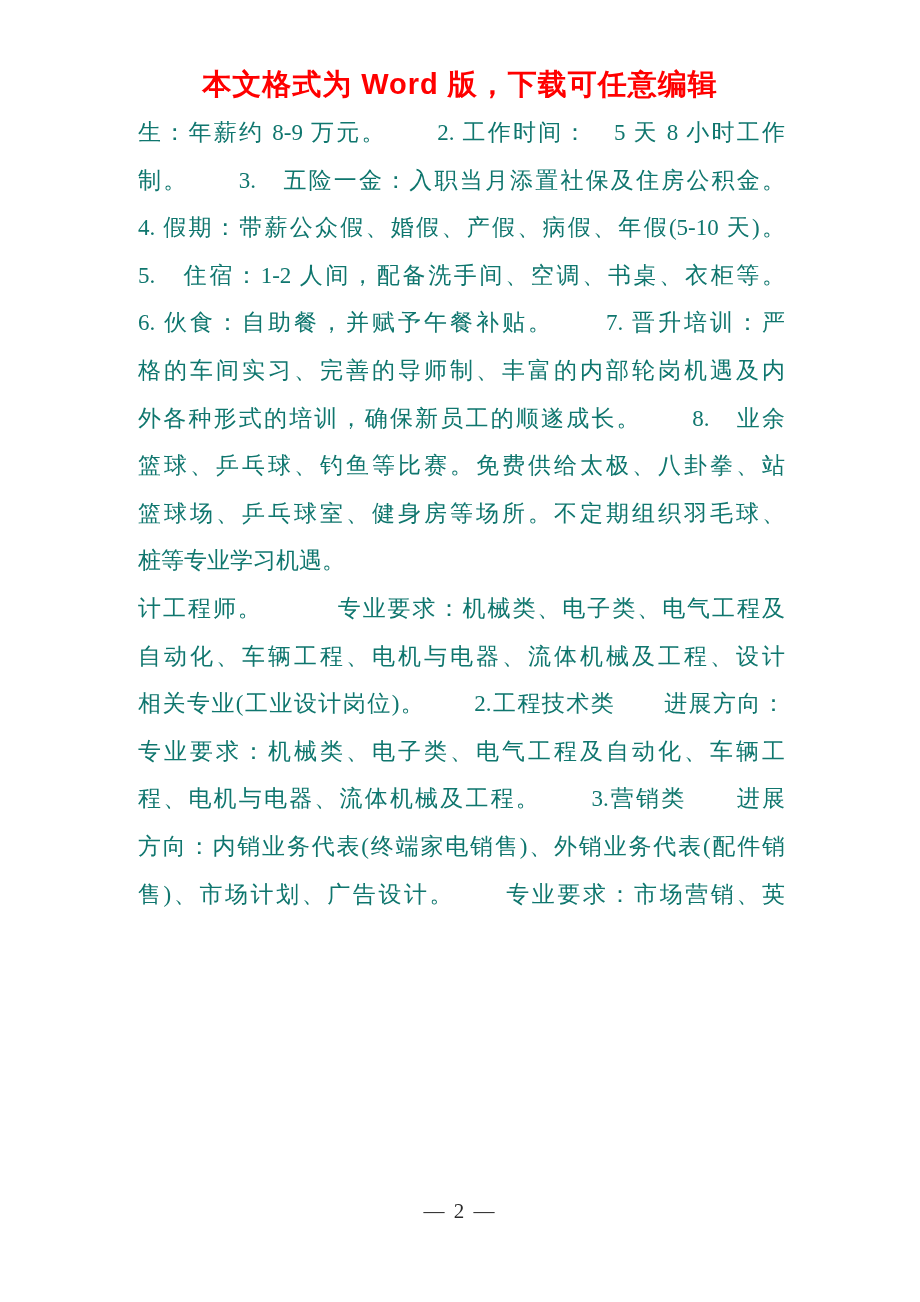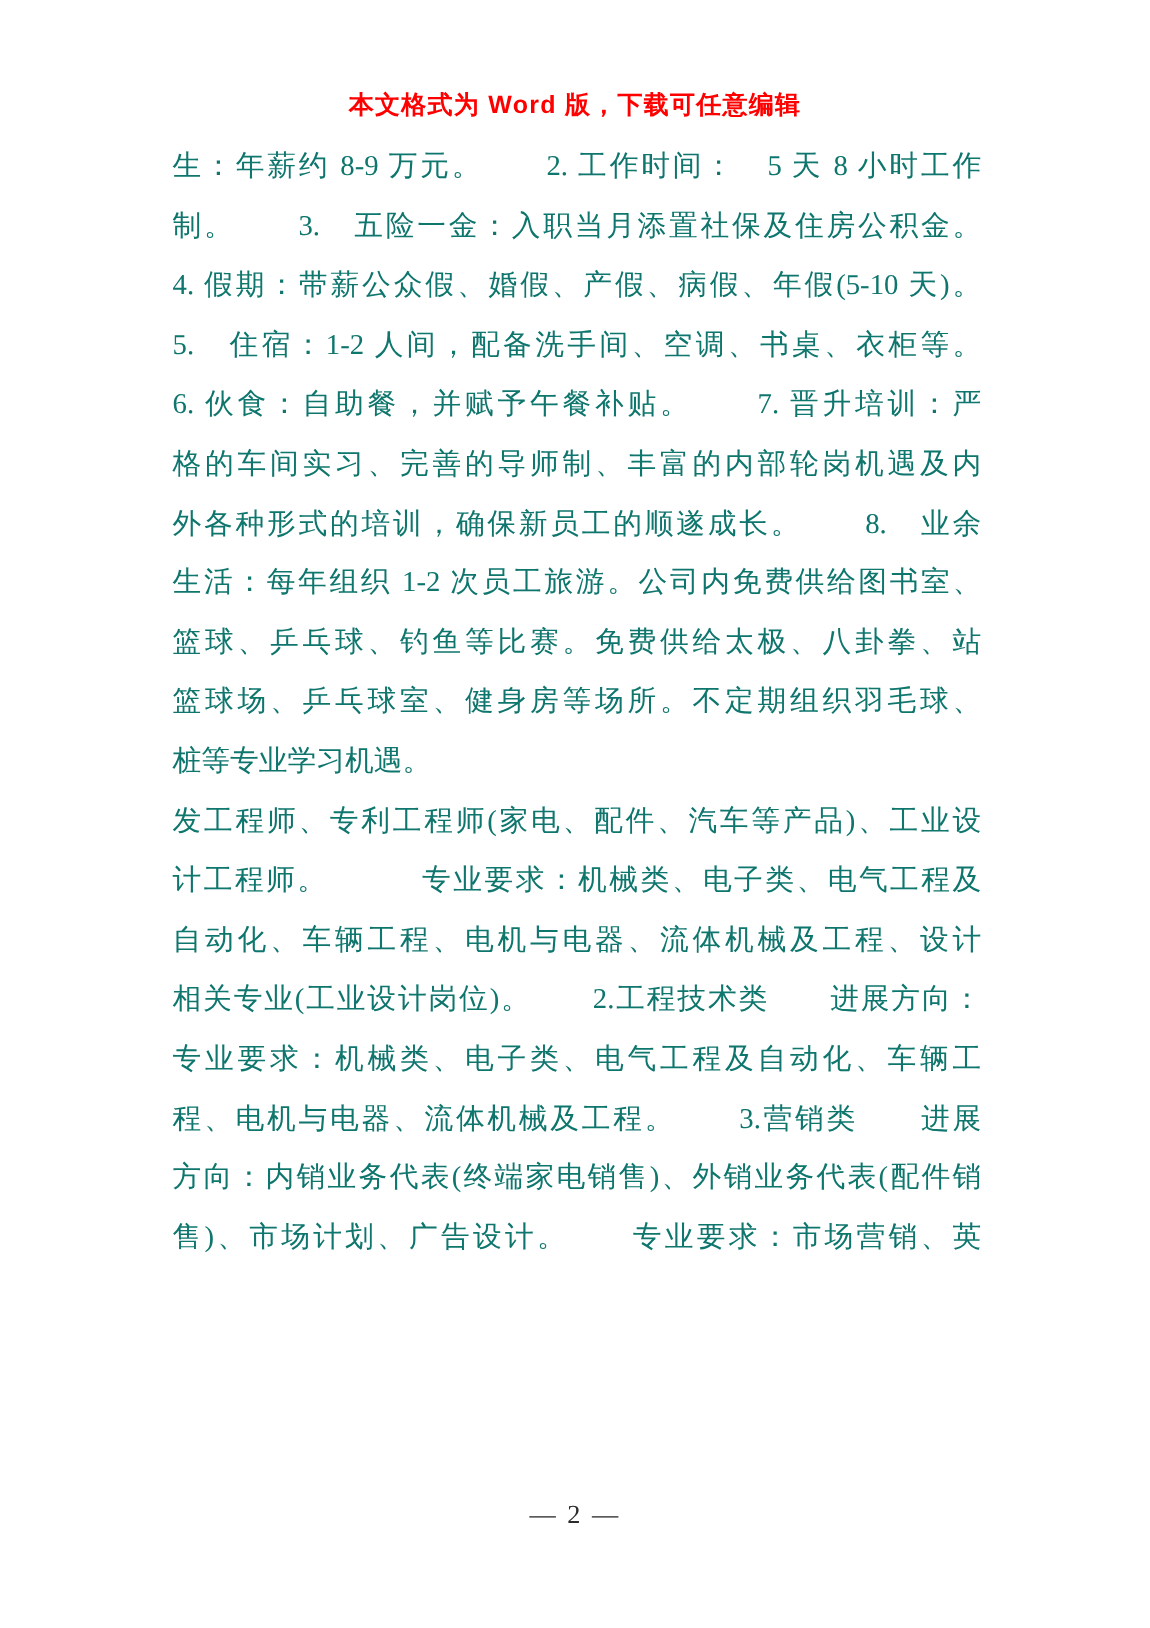--- a/index.html
+++ b/index.html
@@ -16,21 +16,21 @@
     font-family: "Liberation Serif", "DejaVu Serif", serif;
   }
   .notice {
     position: absolute;
     top: 66px;
     left: 0;
     width: 100%;
     text-align: center;
     font-family: "Liberation Sans", "DejaVu Sans", sans-serif;
     font-weight: bold;
-    font-size: 20px;
+    font-size: 29px;
     line-height: 36px;
     color: #ff0000;
     letter-spacing: 1px;
   }
   .body-text {
     position: absolute;
     top: 109px;
     left: 138px;
     width: 647px;
     font-size: 23px;
@@ -65,25 +65,23 @@
   <div class="notice">本文格式为 Word 版，下载可任意编辑</div>
 
   <div class="body-text">
     <div class="line">生：年薪约 8-9 万元。　　2. 工作时间：　5 天 8 小时工作</div>
     <div class="line">制。　　3.　五险一金：入职当月添置社保及住房公积金。</div>
     <div class="line">4. 假期：带薪公众假、婚假、产假、病假、年假(5-10 天)。</div>
     <div class="line">5.　住宿：1-2 人间，配备洗手间、空调、书桌、衣柜等。</div>
     <div class="line">6. 伙食：自助餐，并赋予午餐补贴。　　7. 晋升培训：严</div>
     <div class="line">格的车间实习、完善的导师制、丰富的内部轮岗机遇及内</div>
     <div class="line">外各种形式的培训，确保新员工的顺遂成长。　　8.　业余</div>
-    <div class="line">生活：每年组织 1-2 次员工旅游。公司内免费供给图书室、</div>
     <div class="line">篮球、乒乓球、钓鱼等比赛。免费供给太极、八卦拳、站</div>
     <div class="line">篮球场、乒乓球室、健身房等场所。不定期组织羽毛球、</div>
     <div class="line end-para">桩等专业学习机遇。</div>
-    <div class="line">发工程师、专利工程师(家电、配件、汽车等产品)、工业设</div>
     <div class="line">计工程师。　　　专业要求：机械类、电子类、电气工程及</div>
     <div class="line">自动化、车辆工程、电机与电器、流体机械及工程、设计</div>
     <div class="line">相关专业(工业设计岗位)。　　2.工程技术类　　进展方向：</div>
     <div class="line">专业要求：机械类、电子类、电气工程及自动化、车辆工</div>
     <div class="line">程、电机与电器、流体机械及工程。　　3.营销类　　进展</div>
     <div class="line">方向：内销业务代表(终端家电销售)、外销业务代表(配件销</div>
     <div class="line">售)、市场计划、广告设计。　　专业要求：市场营销、英</div>
   </div>
 
   <div class="footer">— 2 —</div>

